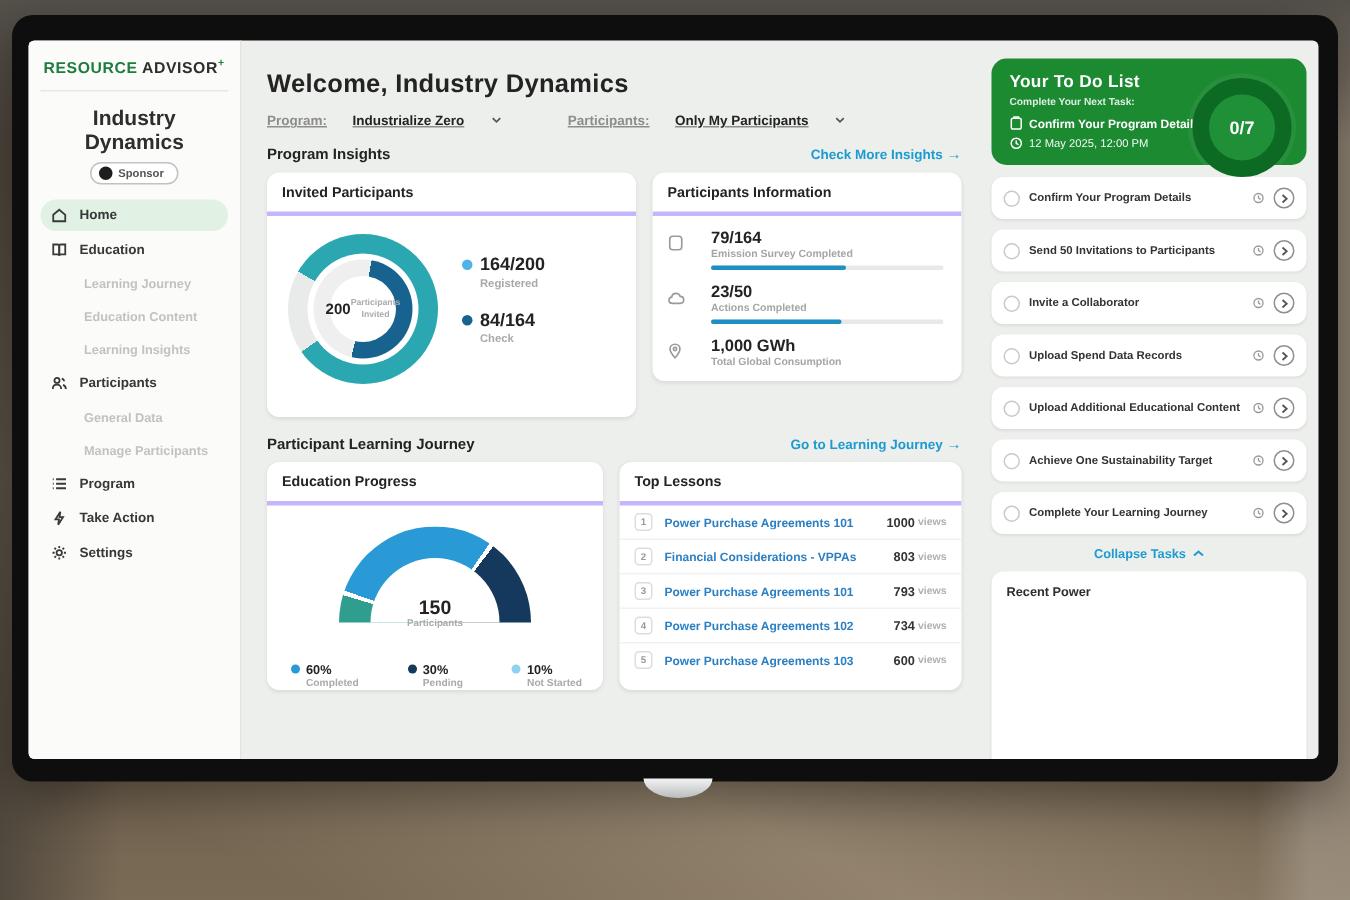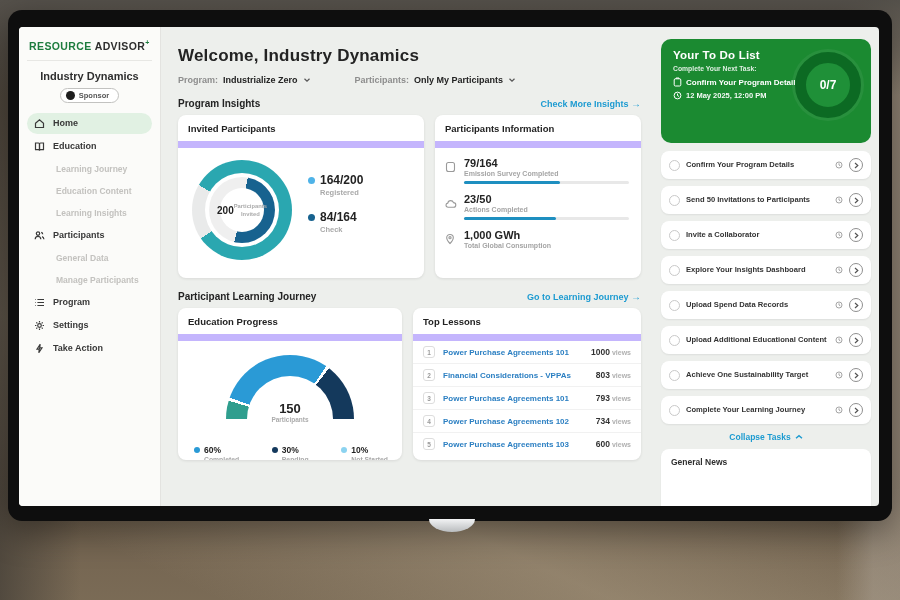--- a/index.html
+++ b/index.html
@@ -21,70 +21,70 @@
   .stand-mount { position:absolute; left:429px; top:519px; width:46px; height:13px;
     background:linear-gradient(180deg,#f2f3f4,#b9bcbe); border-radius:0 0 23px 23px / 0 0 13px 13px; }
 
   .screen { position:absolute; left:11px; top:17px; right:13px; bottom:15px;
     background:#edefec; border-radius:4px; overflow:hidden; display:flex; }
 
   
   .sidebar { width:142px; flex:0 0 142px; background:#fbfbf9; border-right:1px solid #e3e3e0; padding:10px 8px 0; }
   .logo { font-size:10.5px; font-weight:800; letter-spacing:.4px; padding:2px 2px 8px; border-bottom:1px solid #e7e7e4; }
   .logo .g { color:#1d7c3e; } .logo .d { color:#2e2e2e; } .logo sup { font-size:7px; color:#1d7c3e; }
-  .org { text-align:center; font-size:11px; font-weight:800; color:#2e2e2e; margin-top:9px; }
+  .org { text-align:center; font-size:14px; font-weight:800; color:#2e2e2e; margin-top:9px; }
   .pill { display:flex; align-items:center; gap:4px; width:max-content; margin:6px auto 4px;
     border:1px solid #c2c2c0; border-radius:10px; padding:2px 9px 2px 5px; background:#fff;
     font-size:7.5px; font-weight:700; color:#555; }
   .pill-dot { width:9px; height:9px; border-radius:50%; background:#1e1e1e; }
   .nav { margin-top:10px; }
   .nav-item { display:flex; align-items:center; gap:8px; padding:5px 7px; margin:2px 0;
     font-size:9px; font-weight:800; color:#383838; border-radius:14px; cursor:pointer; }
   .nav-item.active { background:#e1f1e3; }
   .nav-item svg { flex:0 0 auto; }
   .nav-sub { padding:5px 7px 5px 29px; margin:2px 0; font-size:8.5px; font-weight:700; color:#c3c2bf; cursor:pointer; }
 
   
   .content { flex:1 1 auto; min-width:0; padding:11px 10px 0 17px; }
   .welcome { font-size:17px; font-weight:800; color:#232323; letter-spacing:.2px; margin:8px 0 9px; }
   .filters { display:flex; gap:44px; align-items:center; }
-  .filter { display:flex; align-items:center; gap:5px; font-size:9px; color:#8d8d8d; font-weight:600; }
+  .filter { display:flex; align-items:center; gap:17px; font-size:9px; color:#8d8d8d; font-weight:600;text-decoration:underline; }
   .filter b { color:#232323; font-weight:800; }
   .chev { width:8px; height:8px; }
 
   .section-row { display:flex; justify-content:space-between; align-items:center; margin:13px 4px 6px 0; }
   .section-title { font-size:10px; font-weight:800; color:#232323; }
   .link { font-size:9px; font-weight:800; color:#1d9bd1; cursor:pointer; }
   .link .arr { font-size:10px; }
 
   .cards-row { display:flex; gap:11px; padding-right:4px; }
   .card { background:#fff; border-radius:8px; box-shadow:0 1px 3px rgba(0,0,0,.09); overflow:hidden; }
-  .card-title { font-size:9.5px; font-weight:800; color:#232323; padding:8px 10px 7px; border-bottom:7px solid #c4b5fd; }
+  .card-title { font-size:9.5px; font-weight:800; color:#232323; padding:8px 10px 7px; border-bottom:3px solid #c4b5fd; }
 
   
   .card-invited { width:246px; height:163px; }
   .invited-body { display:flex; align-items:center; gap:16px; padding:12px 8px 0 14px; }
   .donut { position:relative; width:100px; height:100px; flex:0 0 auto; }
   .donut-outer { position:absolute; inset:0; border-radius:50%; }
   .donut-cover1 { position:absolute; inset:13px; border-radius:50%; background:#fff; }
   .donut-inner { position:absolute; inset:17px; border-radius:50%; }
   .donut-cover2 { position:absolute; inset:28px; border-radius:50%; background:#fff;
     display:flex; flex-direction:row; align-items:center; justify-content:center; text-align:center; }
   .donut-cv { font-size:10px; font-weight:800; color:#232323; }
   .donut-cl { font-size:5.8px; color:#ababab; font-weight:600; margin-top:2px; width:40px; line-height:1.3; }
   .dlegend-item { margin-bottom:13px; }
   .dlegend-top { display:flex; align-items:center; gap:5px; }
   .dot { width:7px; height:7px; border-radius:50%; flex:0 0 auto; }
   .dlegend-val { font-size:12px; font-weight:800; color:#232323; }
   .dlegend-lab { font-size:7.5px; color:#a9a9a9; font-weight:600; margin:1px 0 0 12px; }
 
   
-  .card-pinfo { flex:1 1 auto; height:163px; }
+  .card-pinfo { flex:1 1 auto; height:139px; }
   .pinfo-body { padding:9px 12px 0 10px; }
-  .stat { display:flex; gap:6px; margin-bottom:9px; }
+  .stat { display:flex; gap:16px; margin-bottom:9px; }
   .stat-icon { width:13px; padding-top:2px; color:#9a9a9a; }
   .stat-main { flex:1; }
   .stat-val { font-size:11px; font-weight:800; color:#232323; }
   .stat-lab { font-size:7px; color:#a5a5a5; font-weight:600; margin:1px 0 4px; }
   .bar { height:3px; background:#e8e8e8; border-radius:2px; }
   .bar-fill { height:3px; border-radius:2px; background:#1e8fc0; }
 
   
   .card-edu { width:224px; height:152px; }
   .edu-body { padding:8px 10px 0; }
@@ -108,26 +108,26 @@
   .lesson-row:last-child { border-bottom:none; }
   .rank { width:12px; height:12px; border:1px solid #ddd; border-radius:3px; font-size:6.5px; color:#9a9a9a;
     display:flex; align-items:center; justify-content:center; font-weight:700; flex:0 0 auto; }
   .lesson-title { flex:1; font-size:8px; font-weight:800; color:#2b7fc2; margin-left:8px; cursor:pointer;
     white-space:nowrap; overflow:hidden; }
   .views-num { font-size:8.5px; font-weight:800; color:#333; }
   .views-suf { font-size:7px; color:#b0b0b0; font-weight:600; margin-left:2px; }
 
   
   .rightpanel { width:224px; flex:0 0 224px; padding:12px 8px 0 6px; display:flex; flex-direction:column; }
-  .todo-card { position:relative; background:#1b8a31; border-radius:10px; padding:10px 12px; height:104px;
+  .todo-card { position:relative; background:#1b8a31; border-radius:10px; padding:10px 12px; height:71px;
     color:#fff; flex:0 0 auto; }
   .todo-title { font-size:11.5px; font-weight:800; letter-spacing:.2px; }
   .todo-sub { font-size:6.8px; font-weight:600; color:rgba(255,255,255,.85); margin:4px 0 5px; }
   .todo-line { display:flex; align-items:center; gap:4px; font-size:8px; font-weight:800; margin-bottom:4px; }
-  .todo-date { display:flex; align-items:flex-end; gap:4px; font-size:7.5px; font-weight:700; color:rgba(255,255,255,.95); }
+  .todo-date { display:flex; align-items:flex-end; gap:4px; font-size:7.5px; font-weight:400; color:rgba(255,255,255,.95); }
   .todo-ring { position:absolute; right:10px; top:13px; width:66px; height:66px; border-radius:50%;
     border:11px solid #0c6a23; background:#1f9038; display:flex; align-items:center; justify-content:center;
     box-shadow:0 0 0 3px rgba(255,255,255,.06); }
   .todo-count { font-size:12px; font-weight:800; color:#fff; }
 
   .tasks { margin-top:8px; display:flex; flex-direction:column; gap:7px; }
   .task { background:#fff; border-radius:8px; padding:7px 8px; display:flex; align-items:center; gap:6px;
     box-shadow:0 1px 2px rgba(0,0,0,.07); cursor:pointer; }
   .task-check { width:11px; height:11px; border:1.3px solid #c9c9c9; border-radius:50%; flex:0 0 auto; }
   .task-label { flex:1; font-size:7.6px; font-weight:700; color:#333; line-height:1.3; }
@@ -188,30 +188,30 @@
         <div class="nav-sub">Manage Participants</div>
         <div class="nav-item">
           <svg width="11" height="11" viewBox="0 0 11 11" fill="none" stroke="#3a3a3a" stroke-width="1.2">
               <path d="M3.4 2.5 H10 M3.4 5.5 H10 M3.4 8.5 H10"></path>
               <path d="M1.2 2.5 H1.8 M1.2 5.5 H1.8 M1.2 8.5 H1.8"></path>
             </svg>
           <span>Program</span>
         </div>
         <div class="nav-item">
           <svg width="11" height="11" viewBox="0 0 11 11" fill="none" stroke="#3a3a3a" stroke-width="1.2">
+              <path d="M6.2 1.2 L3 6.2 H5.3 L4.8 9.8 L8 4.8 H5.7 Z"></path>
+            </svg>
+          <span>Take Action</span>
+        </div>
+        <div class="nav-item">
+          <svg width="11" height="11" viewBox="0 0 11 11" fill="none" stroke="#3a3a3a" stroke-width="1.2">
               <circle cx="5.5" cy="5.5" r="1.8"></circle>
               <path d="M5.5 1 V2.4 M5.5 8.6 V10 M1 5.5 H2.4 M8.6 5.5 H10 M2.3 2.3 L3.3 3.3 M7.7 7.7 L8.7 8.7 M8.7 2.3 L7.7 3.3 M3.3 7.7 L2.3 8.7"></path>
             </svg>
           <span>Settings</span>
-        </div>
-        <div class="nav-item">
-          <svg width="11" height="11" viewBox="0 0 11 11" fill="none" stroke="#3a3a3a" stroke-width="1.2">
-              <path d="M6.2 1.2 L3 6.2 H5.3 L4.8 9.8 L8 4.8 H5.7 Z"></path>
-            </svg>
-          <span>Take Action</span>
         </div>
       </div>
     </div>
 
     <div class="content">
       <div class="welcome">Welcome, Industry Dynamics</div>
 
       <div class="filters">
         <div class="filter">
           <span>Program:</span>
@@ -450,33 +450,20 @@
               <path d="M4.5 2.6 V4.5 L6 5.5"></path>
             </svg>
           <span class="task-go">
               <svg width="5" height="7" viewBox="0 0 5 7" fill="none" stroke="#555" stroke-width="1.2">
                 <path d="M1 1 L3.8 3.5 L1 6"></path>
               </svg>
             </span>
         </div>
         <div class="task">
           <span class="task-check"></span>
-          <span class="task-label">Explore Your Insights Dashboard</span>
-          <svg class="task-clock" width="8" height="8" viewBox="0 0 9 9" fill="none" stroke="#9a9a9a" stroke-width="1">
-              <circle cx="4.5" cy="4.5" r="3.4"></circle>
-              <path d="M4.5 2.6 V4.5 L6 5.5"></path>
-            </svg>
-          <span class="task-go">
-              <svg width="5" height="7" viewBox="0 0 5 7" fill="none" stroke="#555" stroke-width="1.2">
-                <path d="M1 1 L3.8 3.5 L1 6"></path>
-              </svg>
-            </span>
-        </div>
-        <div class="task">
-          <span class="task-check"></span>
           <span class="task-label">Upload Spend Data Records</span>
           <svg class="task-clock" width="8" height="8" viewBox="0 0 9 9" fill="none" stroke="#9a9a9a" stroke-width="1">
               <circle cx="4.5" cy="4.5" r="3.4"></circle>
               <path d="M4.5 2.6 V4.5 L6 5.5"></path>
             </svg>
           <span class="task-go">
               <svg width="5" height="7" viewBox="0 0 5 7" fill="none" stroke="#555" stroke-width="1.2">
                 <path d="M1 1 L3.8 3.5 L1 6"></path>
               </svg>
             </span>
@@ -523,18 +510,18 @@
       </div>
 
       <div class="collapse">
         <span>Collapse Tasks</span>
         <svg width="8" height="6" viewBox="0 0 8 6" fill="none" stroke="#1d9bd1" stroke-width="1.4">
             <path d="M1 4.3 L4 1.7 L7 4.3"></path>
           </svg>
       </div>
 
       <div class="news-card">
-        <span>General News</span>
+        <span>Recent Power</span>
       </div>
     </div>
 
   </div>
 </div>
 
 </body></html>

